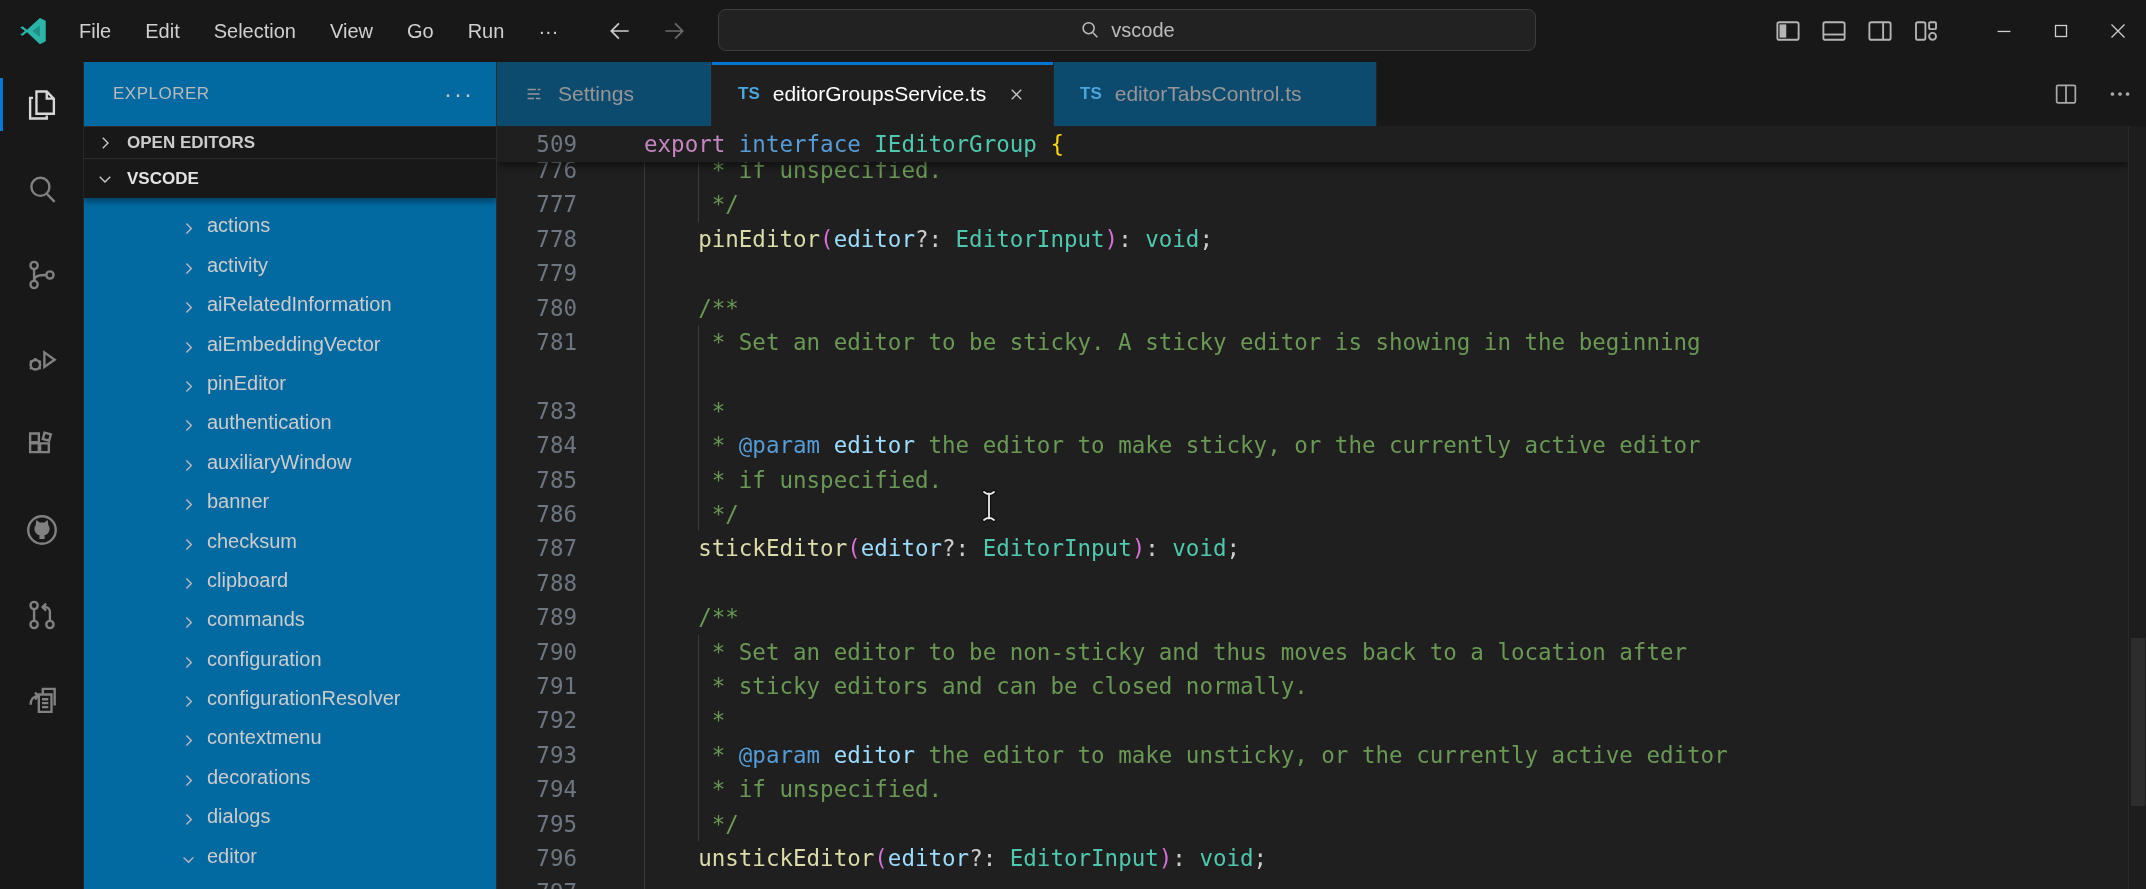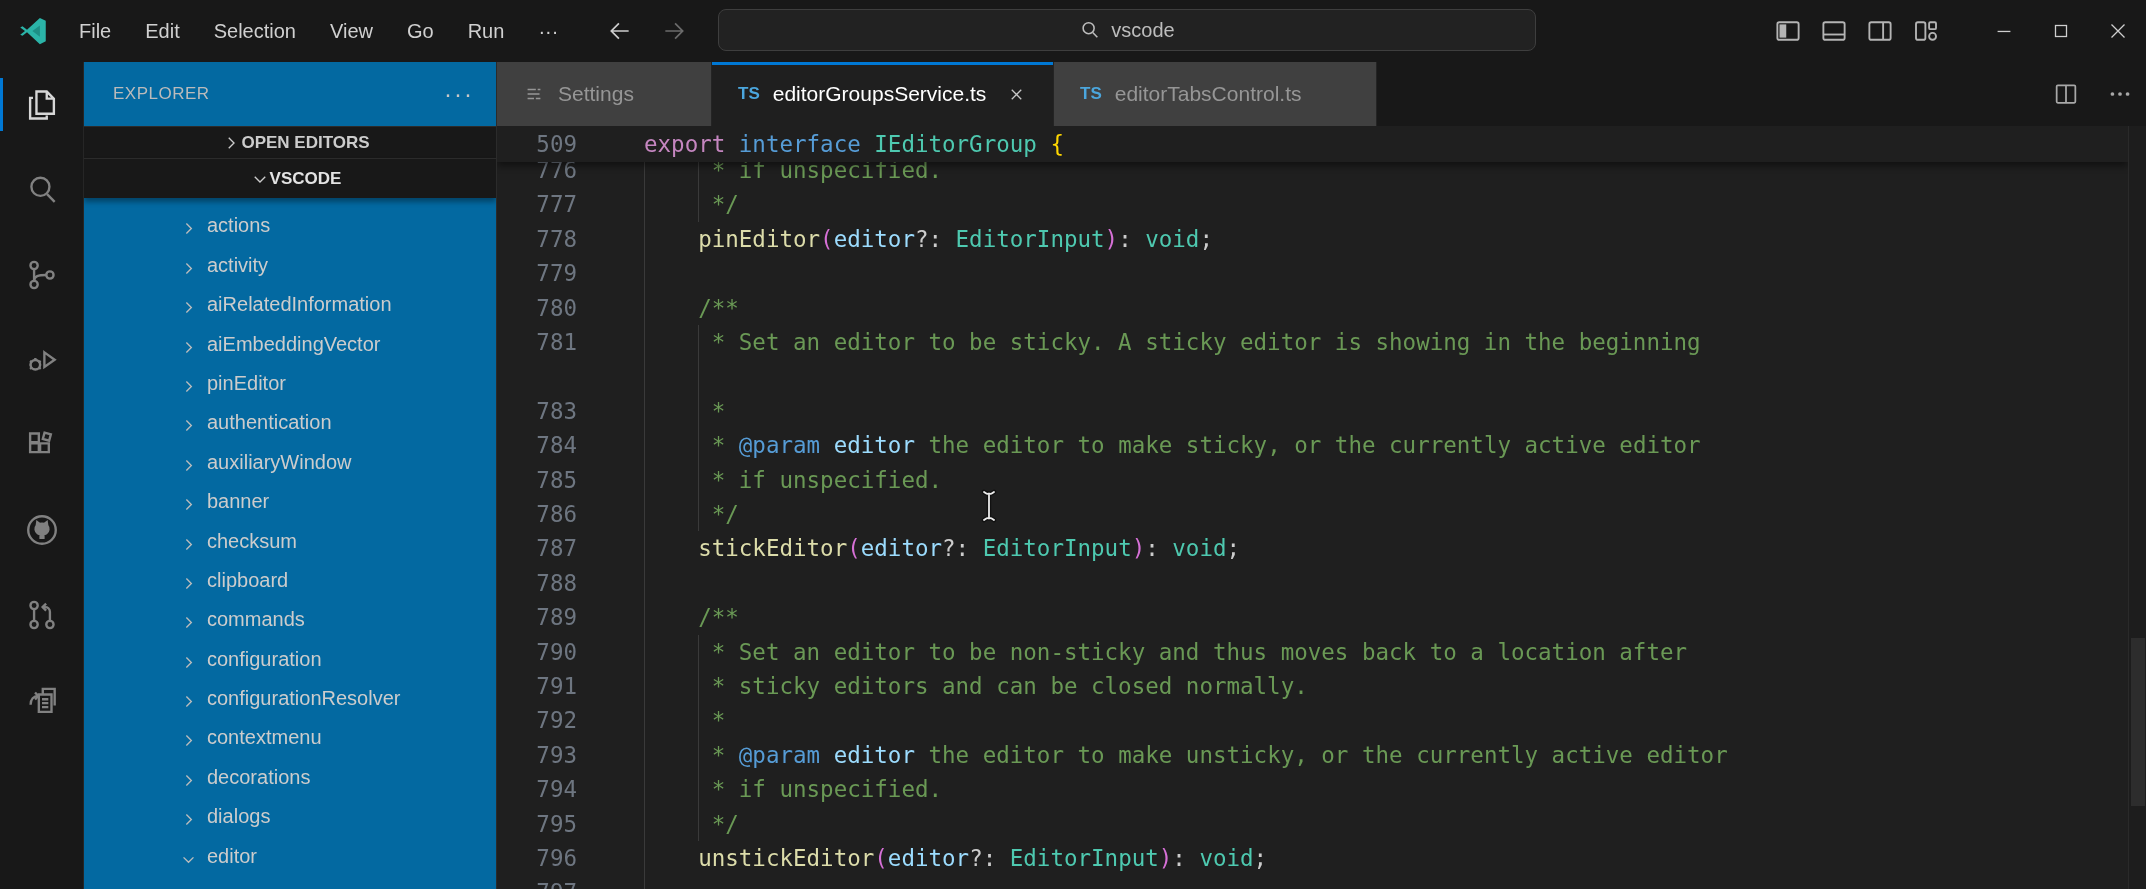--- a/index.html
+++ b/index.html
@@ -34,32 +34,32 @@
   .activitybar { position:absolute; left:0; top:62px; width:84px; bottom:0; background:#181818; border-right:1px solid #262626; }
   .ab-item { position:relative; height:85px; display:flex; align-items:center; justify-content:center; color:#818181; }
   .ab-item.active { color:#d7d7d7; }
   .ab-item.active::before { content:""; position:absolute; left:0; top:16px; bottom:16px; width:3px; background:#0078D4; }
 
   
   .sidebar { position:absolute; left:84px; top:62px; width:413px; bottom:0; background:#0369a1; border-right:1px solid #2B2B2B; overflow:hidden; }
   .sb-header { height:64px; display:flex; align-items:center; padding:0 22px 0 29px; font-size:17px; letter-spacing:.5px; color:#bbbbbb; }
   .sb-header .title { flex:1; }
   .sb-more { font-size:24px; color:#c8c8c8; letter-spacing:2px; line-height:10px; }
-  .sb-section { display:flex; align-items:center; gap:1px; font-weight:bold; font-size:17px; color:#cccccc; padding-left:12px; border-top:1px solid #2B2B2B; background:#181818;justify-content:center; }
+  .sb-section { display:flex; align-items:center; gap:13px; font-weight:bold; font-size:17px; color:#cccccc; padding-left:12px; border-top:1px solid #2B2B2B; background:#181818; }
   .sb-section.open-editors { height:32px; }
   .sb-section.root { height:40px; color:#e3e3e3; position:relative; z-index:2; box-shadow:0 4px 5px rgba(0,0,0,.35); }
   .sb-chevron { color:#cccccc; }
   .tree { position:relative; }
   .tree-row { height:39.4px; display:flex; align-items:flex-end; gap:10px; padding-left:96px; font-size:20px; color:#cccccc; }
   .tree-row .sb-chevron { color:#bdbdbd; }
 
   
   .editor-group { position:absolute; left:497px; top:62px; right:0; bottom:0; background:#1F1F1F; }
   .tabbar { position:absolute; left:0; top:0; right:0; height:64px; background:#181818; display:flex; }
-  .tab { position:relative; height:64px; display:flex; align-items:center; gap:13px; padding:0 22px 0 26px; font-size:21px; color:#969696; border-right:1px solid #242424; background:#404040; }
+  .tab { position:relative; height:64px; display:flex; align-items:center; gap:13px; padding:0 22px 0 26px; font-size:21px; color:#969696; border-right:1px solid #242424; background:#0c4a6e; }
   .tab.active { background:#1F1F1F; color:#ffffff; }
   .tab.active::before { content:""; position:absolute; left:0; right:0; top:0; height:3px; background:var(--accent); }
   .ts-badge { font-weight:bold; font-size:17px; color:var(--ts); }
   .tab-close { margin-left:8px; color:#c8c8c8; display:flex; }
   .editor-actions { position:absolute; right:12px; top:0; height:64px; display:flex; align-items:center; gap:26px; color:#a8a8a8; }
 
   .editor-content { position:absolute; left:0; top:64px; right:0; bottom:0; overflow:hidden;
     font-family:"DejaVu Sans Mono", monospace; font-size:22.5px; }
   .guide { position:absolute; width:1px; background:#3a3a3a; }
   .code-row { position:absolute; left:0; right:19px; height:34.4px; line-height:34.4px; white-space:pre; }

